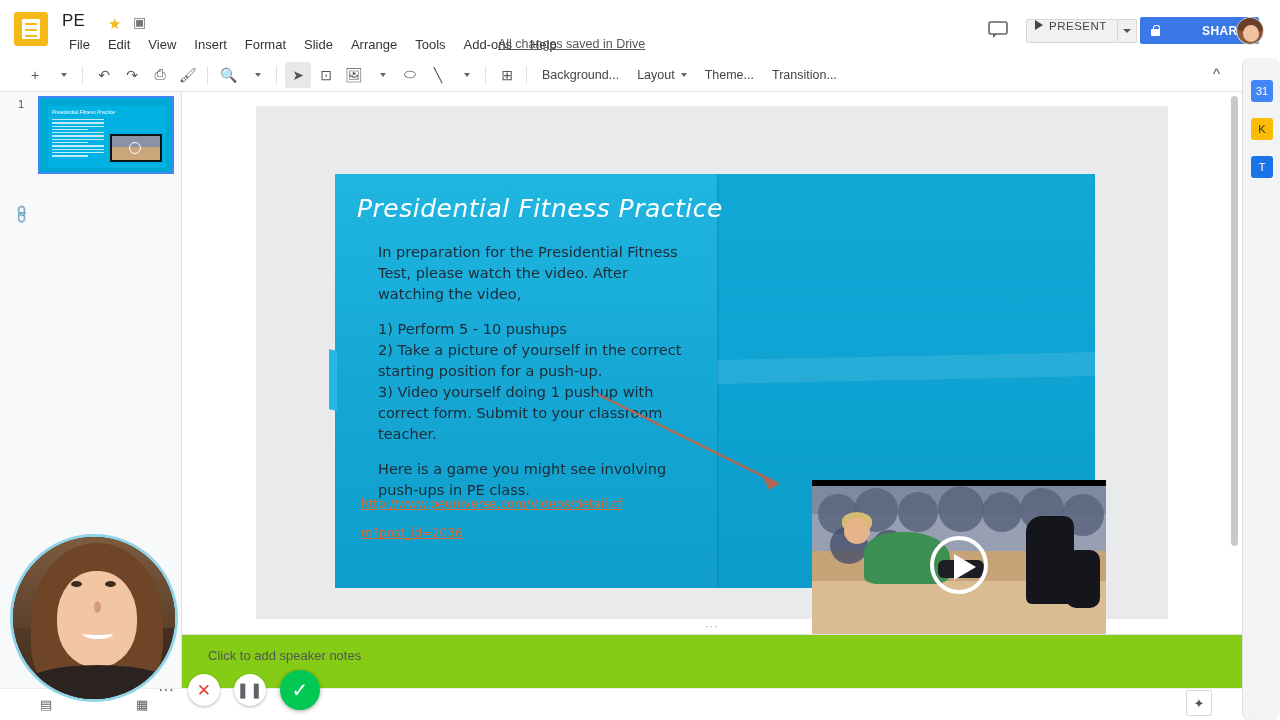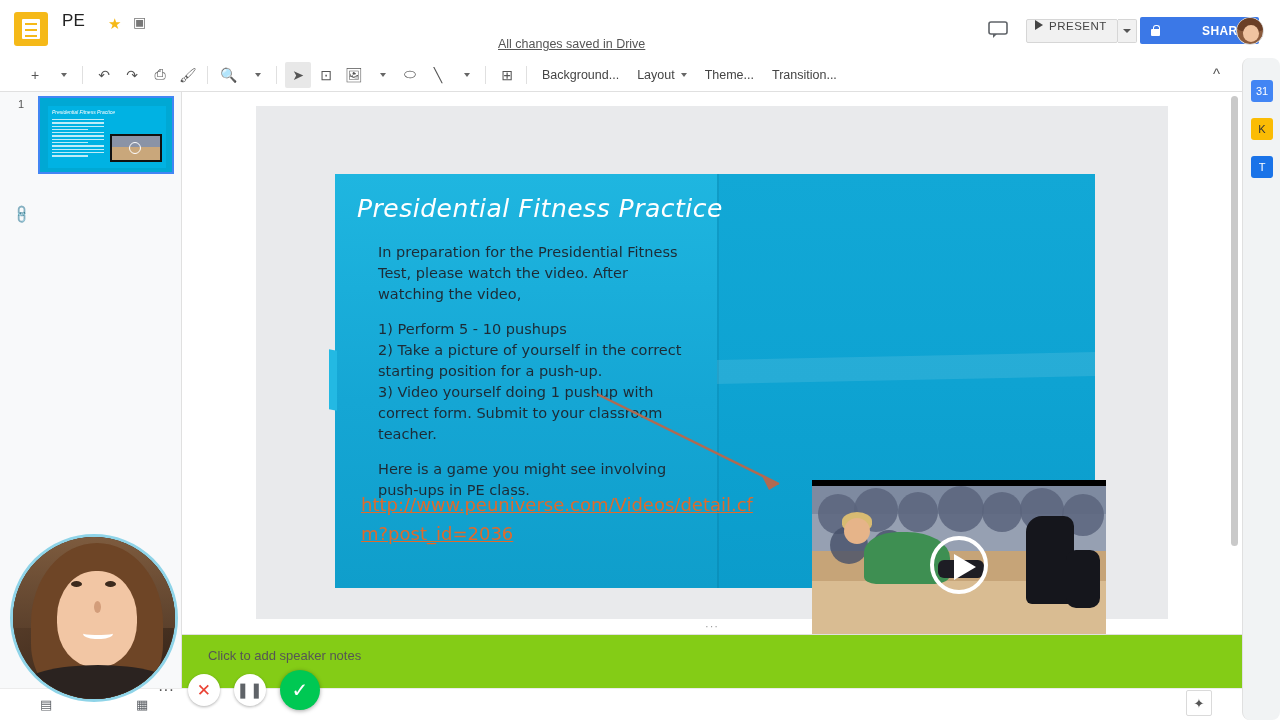--- a/index.html
+++ b/index.html
@@ -165,21 +165,21 @@
     font-style: italic; font-family: "DejaVu Sans", sans-serif; letter-spacing: .5px;
   }
   .slide-body {
     position: absolute; left: 26px; top: 68px; width: 330px;
     font-size: 14.5px; line-height: 21px; color: #1d2b36;
     font-family: "DejaVu Sans", sans-serif;
   }
   .slide-body p { margin-bottom: 14px; margin-left: 17px; }
   .slide-link {
     position: absolute; left: 26px; top: 316px; width: 320px;
-    font-size: 18px; line-height: 29px; color: #e06a2b; text-decoration: underline;
+    font-size: 12px; line-height: 29px; color: #e06a2b; text-decoration: underline;
     font-family: "DejaVu Sans", sans-serif;
   }
   .arrow-anno { position: absolute; left: 258px; top: 216px; width: 210px; height: 110px; }
   .video-box {
     position: absolute; left: 477px; top: 306px; width: 294px; height: 166px;
     background: #000;
   }
   .video-pic {
     position: absolute; left: 0; top: 6px; width: 294px; height: 154px;
     background:
@@ -281,20 +281,32 @@
       <div class="sheet">
           <i></i>
           <i></i>
           <i></i>
         </div>
     </div>
     <div class="doc-title">PE</div>
     <div class="star-icon">★</div>
     <div class="folder-icon">▣</div>
 
+    <div class="menubar">
+      <div class="mi">File</div>
+      <div class="mi">Edit</div>
+      <div class="mi">View</div>
+      <div class="mi">Insert</div>
+      <div class="mi">Format</div>
+      <div class="mi">Slide</div>
+      <div class="mi">Arrange</div>
+      <div class="mi">Tools</div>
+      <div class="mi">Add-ons</div>
+      <div class="mi">Help</div>
+    </div>
     <div class="save-status">All changes saved in Drive</div>
 
     <div class="comment-icon">
       <svg width="20" height="18" viewBox="0 0 20 18">
           <rect x="1" y="1" width="18" height="12" rx="2" fill="none" stroke="#5f6368" stroke-width="1.6"></rect>
           <path d="M5 13 L5 17 L9 13 Z" fill="#5f6368"></path>
         </svg>
     </div>
 
     <div class="present-btn">

